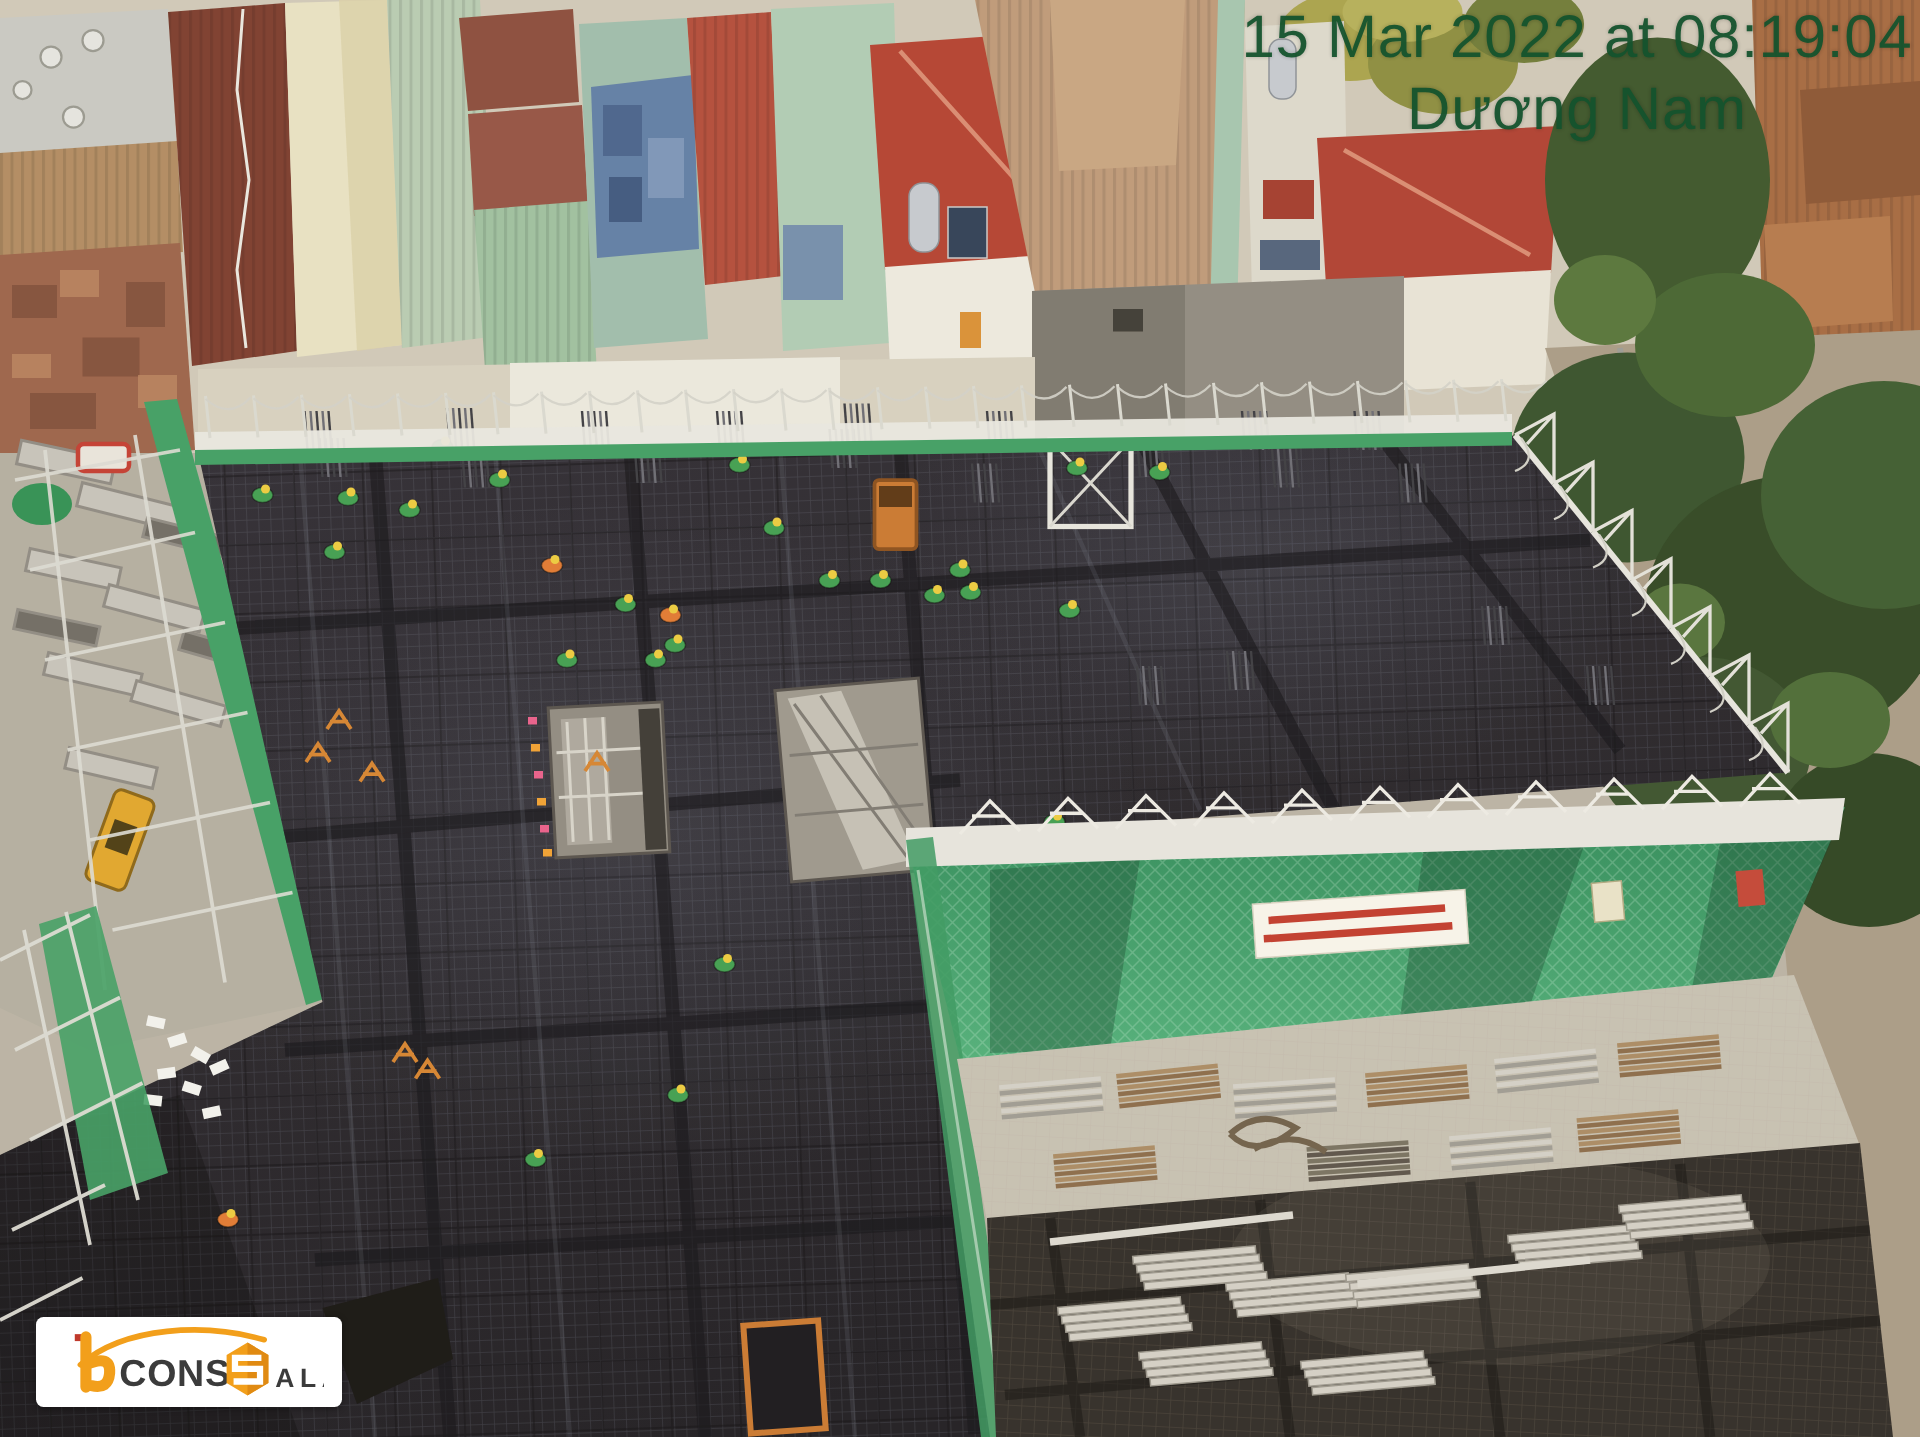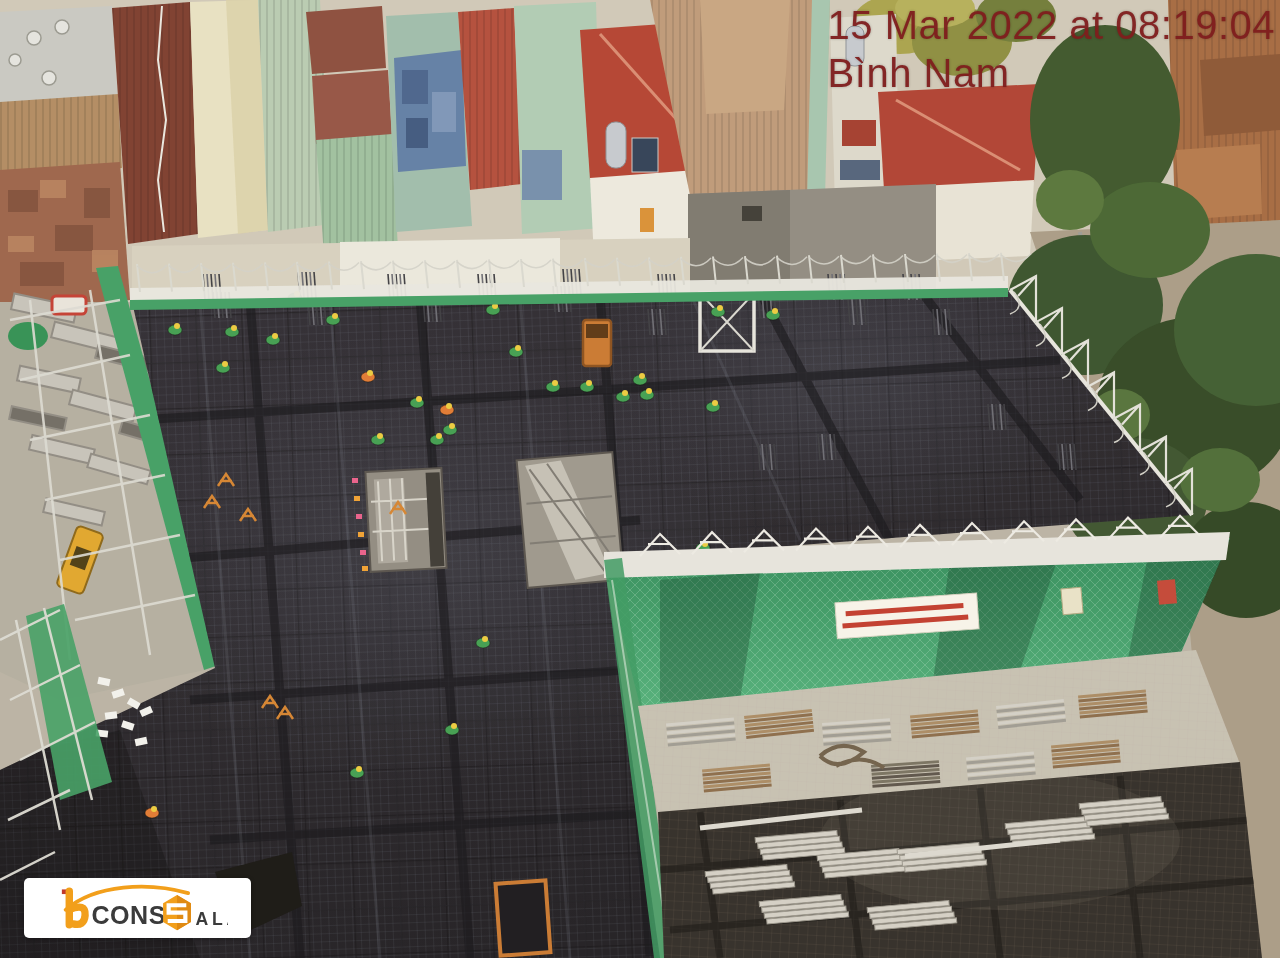--- a/index.html
+++ b/index.html
@@ -1,25 +1,25 @@
 <!DOCTYPE html>
 <html><head>
 <meta charset="utf-8">
 <style>
   html,body{margin:0;padding:0;background:#111;}
   #shot{position:relative;width:1280px;height:958px;overflow:hidden;
         font-family:"Liberation Sans",sans-serif;background:#b9b2a4;}
   #scene{position:absolute;left:0;top:0;width:100%;height:100%;display:block;}
   
-  .ts-block{position:absolute;top:1px;right:5px;text-align:left;z-index:30;
-            color:#7f1d1d;opacity:.95;text-shadow:0 0 3px rgba(0,0,0,.25);
+  .ts-block{position:absolute;top:1px;right:5px;text-align:center;z-index:30;
+            color:#14532d;opacity:.95;text-shadow:0 0 3px rgba(0,0,0,.25);
             font-size:40px;line-height:48px;font-weight:400;letter-spacing:.5px;
             white-space:nowrap;margin-left:48px;}
   
-  .logo-plate{position:absolute;left:24px;bottom:20px;width:227px;height:60px;z-index:30;
+  .logo-plate{position:absolute;left:24px;bottom:20px;width:204px;height:60px;z-index:30;
               background:#fff;border-radius:5px;box-shadow:0 1px 4px rgba(0,0,0,.35);
               display:flex;align-items:center;justify-content:center;}
   .logo-plate svg{display:block;}
   .logo-word1{font-weight:bold;font-size:27px;fill:#3b3b3b;letter-spacing:.5px;}
   .logo-word2{font-weight:bold;font-size:19px;fill:#3b3b3b;letter-spacing:4px;}
 </style>
 </head>
 <body>
 
 <div id="shot">
@@ -721,21 +721,21 @@
       <path d="M0 640 L60 610 M10 700 L80 665 M20 760 L95 722 M8 820 L70 790 M0 880 L55 852" fill="none"></path>
       <path d="M16 620 L60 830 M44 608 L92 800" fill="none"></path>
     </g>
   </g>
 
   <rect x="0" y="0" width="1280" height="958" fill="rgba(255,242,205,0.05)"></rect>
 </svg>
 
 <div class="ts-block">
   <div>15 Mar 2022 at 08:19:04</div>
-  <div>Bình Nam</div>
+  <div>Dương Nam</div>
 </div>
 
 <div class="logo-plate">
   <svg width="180" height="52" viewBox="0 0 188 56">
     <path d="M16 30 C 48 2, 106 0, 148 12" fill="none" stroke="#F29F1B" stroke-width="4" stroke-linecap="round"></path>
     <rect x="12" y="8" width="5" height="5" fill="#C0392B"></rect>
     <path d="M20 10 L20 46 M20 30 Q38 22 37 36 Q36 48 24 45" fill="none" stroke="#F29F1B" stroke-width="8" stroke-linejoin="round" stroke-linecap="round"></path>
     <text x="44" y="45" class="logo-word1">CONS</text>
     <g>
       <polygon points="136,14 151,23 151,43 136,52 121,43 121,23" fill="#F29F1B"></polygon>

